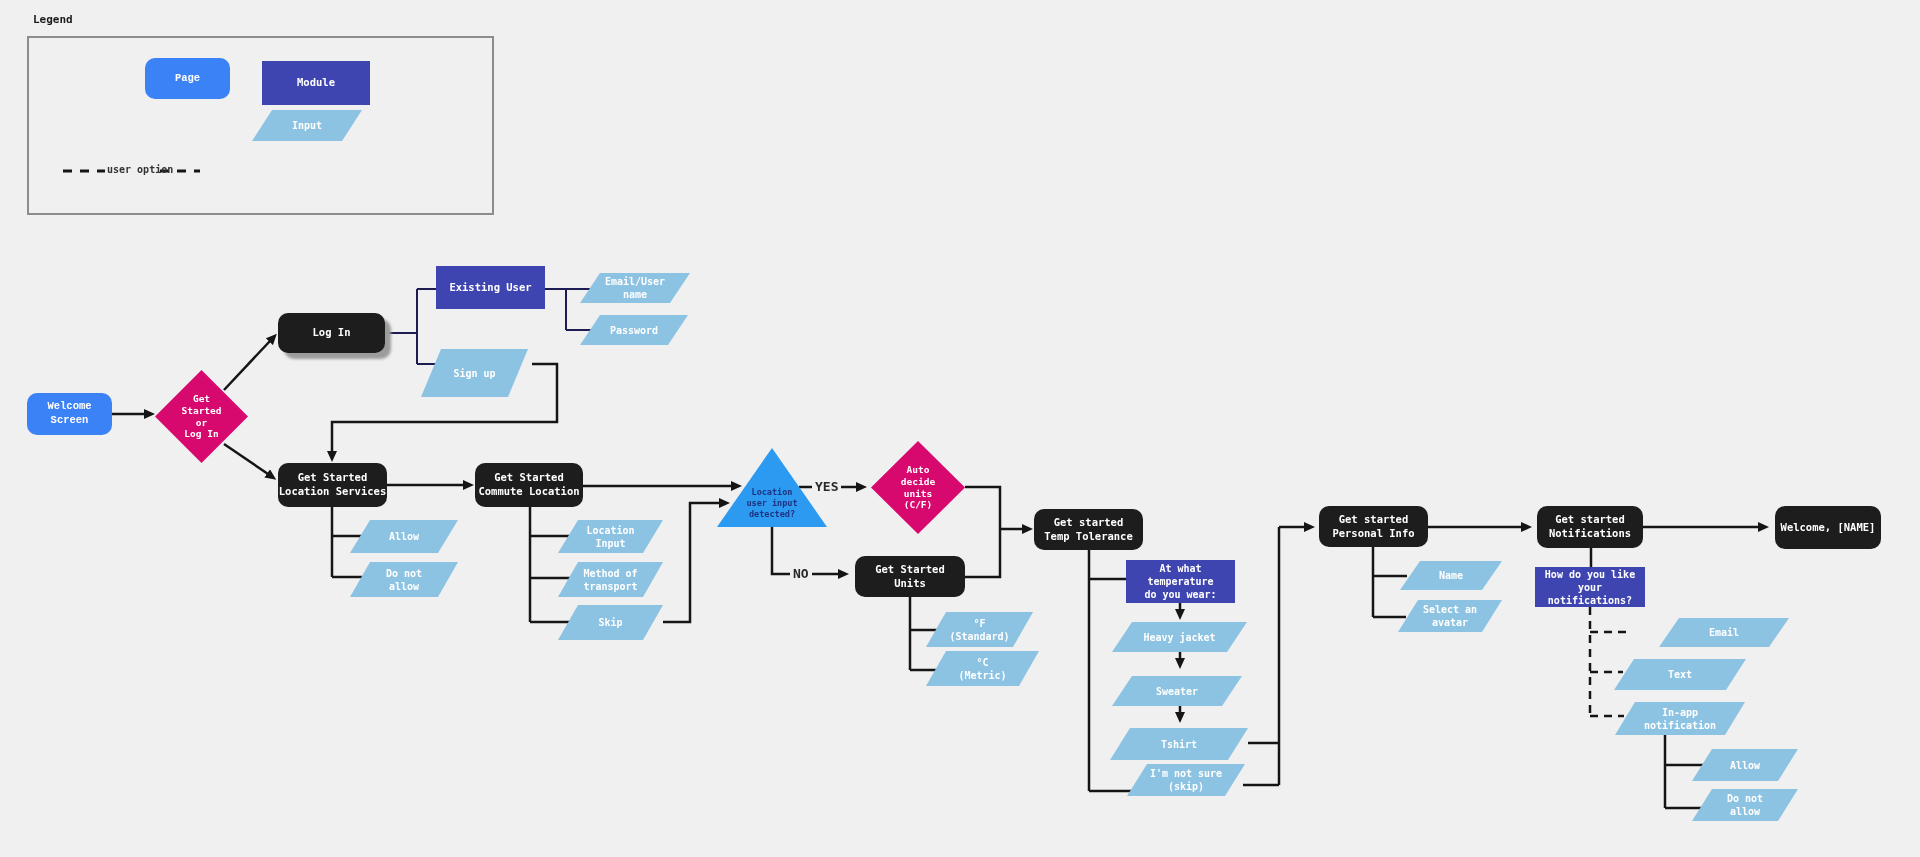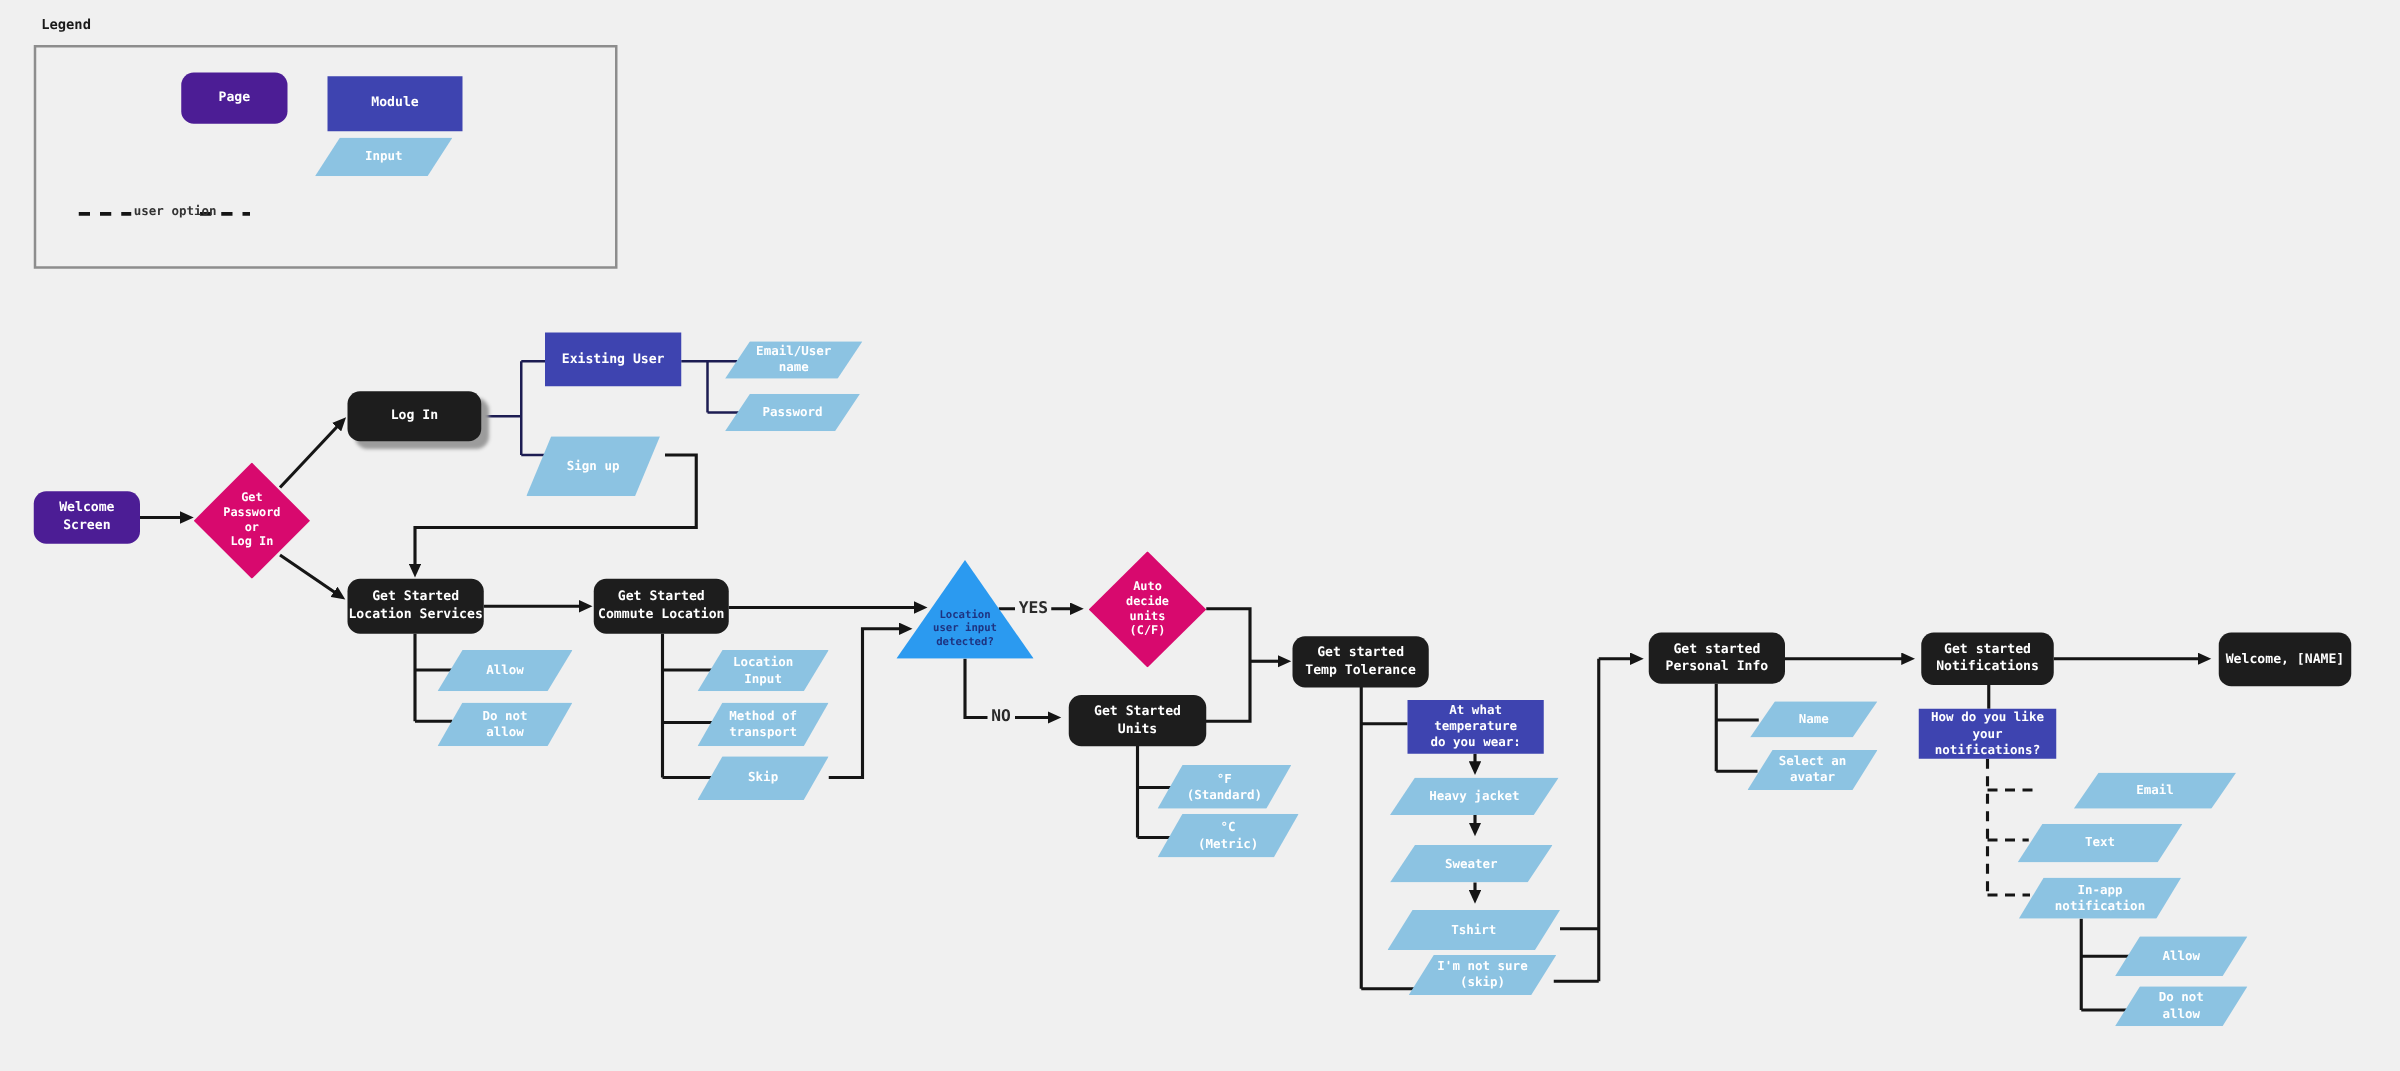--- a/index.html
+++ b/index.html
@@ -3,21 +3,21 @@
 <meta charset="utf-8">
 <style>
   html,body{margin:0;padding:0;background:#ededee;}
   #canvas{position:relative;width:1920px;height:857px;background:#f0f0f0;overflow:hidden;
           font-family:"DejaVu Sans Mono","Liberation Mono",monospace;}
   #wires{position:absolute;left:0;top:0;z-index:1;}
   .node{position:absolute;display:flex;align-items:center;justify-content:center;
         text-align:center;color:#fff;font-weight:bold;font-size:10.5px;line-height:1.3;
         white-space:pre-line;z-index:2;box-sizing:border-box;}
   .box{background:#1d1d1d;border-radius:10px;}
-  .navy{background:#4c1d95;border-radius:10px;}
+  .navy{background:#3b82f6;border-radius:10px;font-family:Liberation Mono, monospace;}
   .module{background:#3e44b0;}
   .para{background:#8cc3e2;font-size:10px;
         clip-path:polygon(20px 0,100% 0,calc(100% - 20px) 100%,0 100%);}
   .diamond{background:#d8096e;font-size:9.5px;line-height:1.25;
         clip-path:polygon(50% 0,100% 50%,50% 100%,0 50%);}
   .tri{background:#2b9af0;clip-path:polygon(50% 0,100% 100%,0 100%);
         align-items:flex-end;padding-bottom:7px;font-size:8.5px;color:#1e3380;}
   .tri.legend-tri{color:#fff;font-size:9px;padding-bottom:12px;}
   .shadowed{box-shadow:6px 6px 3px #9c9c9c;}
   .edge-label{position:absolute;z-index:3;background:#f0f0f0;color:#2a2a2a;
@@ -86,21 +86,21 @@
   <div id="legend-title">Legend</div>
   <div id="legend-panel"></div>
   <div class="node navy" style="left:145px;top:58px;width:85px;height:41px">Page</div>
   <div class="node module" style="left:262px;top:61px;width:108px;height:44px">Module</div>
   <div class="node para" style="left:252px;top:110px;width:110px;height:31px">Input</div>
   <span id="legend-dash-label">user option</span>
 
   <div class="node navy" style="left:27px;top:393px;width:85px;height:42px">Welcome
 Screen</div>
   <div class="node diamond" style="left:155px;top:370px;width:93px;height:93px">Get
-Password
+Started
 or
 Log In</div>
   <div class="node box shadowed" style="left:278px;top:313px;width:107px;height:40px">Log In</div>
   <div class="node module" style="left:436px;top:266px;width:109px;height:43px">Existing User</div>
   <div class="node para" style="left:580px;top:273px;width:110px;height:30px">Email/User
 name</div>
   <div class="node para" style="left:580px;top:315px;width:108px;height:30px">Password</div>
   <div class="node para" style="left:421px;top:349px;width:107px;height:48px">Sign up</div>
 
   <div class="node box" style="left:278px;top:463px;width:109px;height:44px">Get Started

